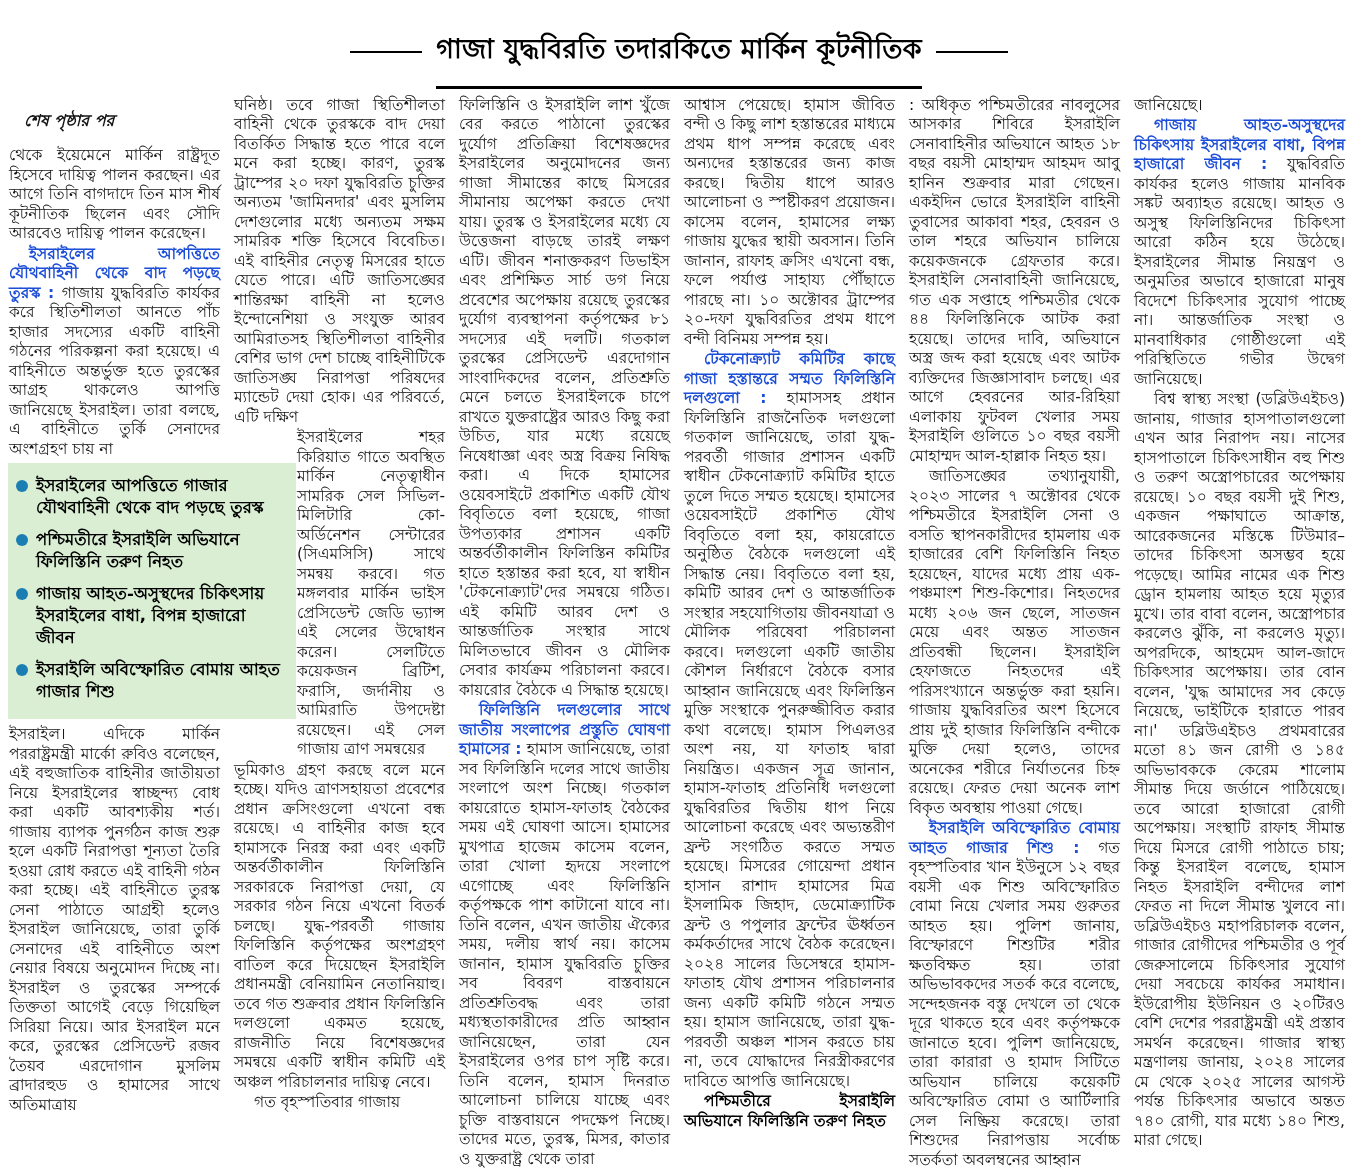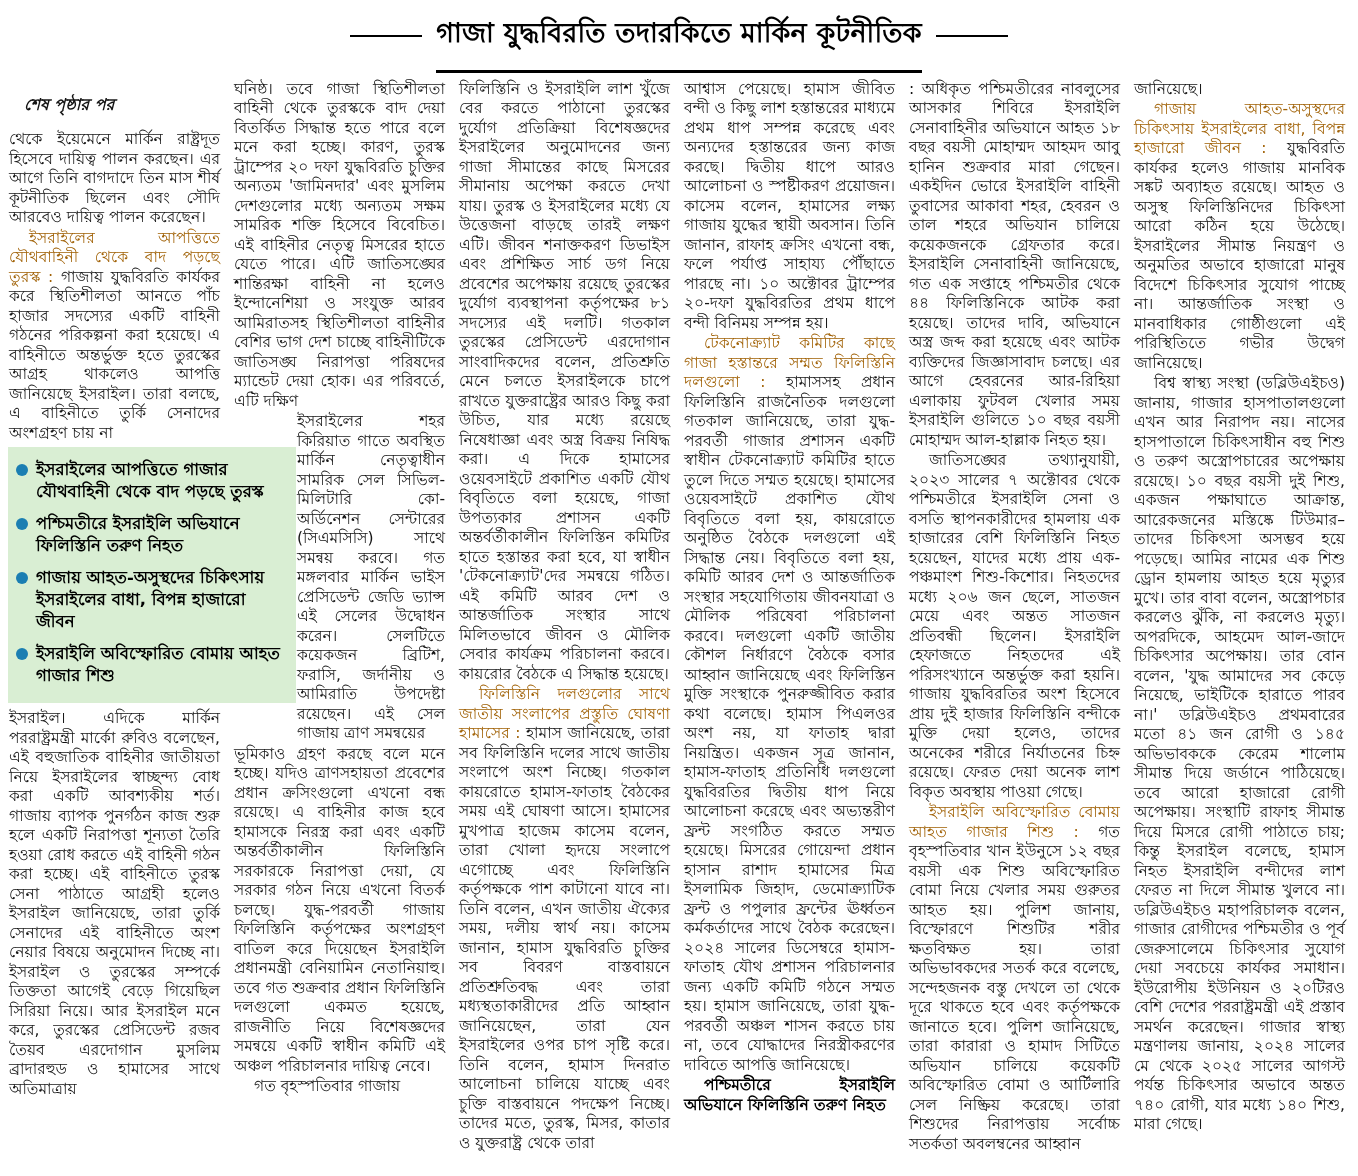--- a/index.html
+++ b/index.html
@@ -2,42 +2,42 @@
 <html><head>
 <meta charset="utf-8">
 <style>
   html,body{margin:0;padding:0;background:#ffffff;}
   .page{
     position:relative;width:1358px;height:1176px;overflow:hidden;
     background:#ffffff;color:#111111;
     font-family:"DejaVu Sans",sans-serif;
   }
   
-  .masthead{padding-top:0;}
+  .masthead{padding-top:16px;}
   .title-row{display:flex;align-items:center;justify-content:center;gap:14px;margin:0;}
   .h-dash{height:2px;background:#000;width:72px;flex:0 0 72px;margin-top:6px;}
   .title{
     font-size:27px;line-height:1.1;font-weight:bold;color:#000;
     letter-spacing:0.2px;white-space:nowrap;
   }
   .title-underline{width:486px;margin:4px auto 0 auto;border-bottom:3px solid #000;}
   
   .columns{
     display:flex;gap:12px;padding:6px 8px 0 8px;height:1130px;overflow:hidden;
   }
   .col{
     flex:0 0 213px;width:213px;
     font-size:15.5px;line-height:19.5px;text-align:justify;
     color:#141414;
     text-justify:inter-word;
   }
   .para{margin:1px;text-indent:20px;}
   .noindent{text-indent:0;}
   .cont-note{margin:16px;font-weight:bold;font-style:italic;font-size:16px;}
-  .subhead{font-weight:normal;color:#a16207;}
+  .subhead{font-weight:bold;color:#1d4ed8;}
   .boldpara{font-weight:bold;color:#000;}
   .wrap-narrow{margin-left:64px;}
   
   .highlight-box{
     position:relative;z-index:2;
     width:288px;box-sizing:border-box;
     background:#d9eed3;
     padding:12px 10px 6px 8px;
     margin:4px 0 6px 0;
   }

